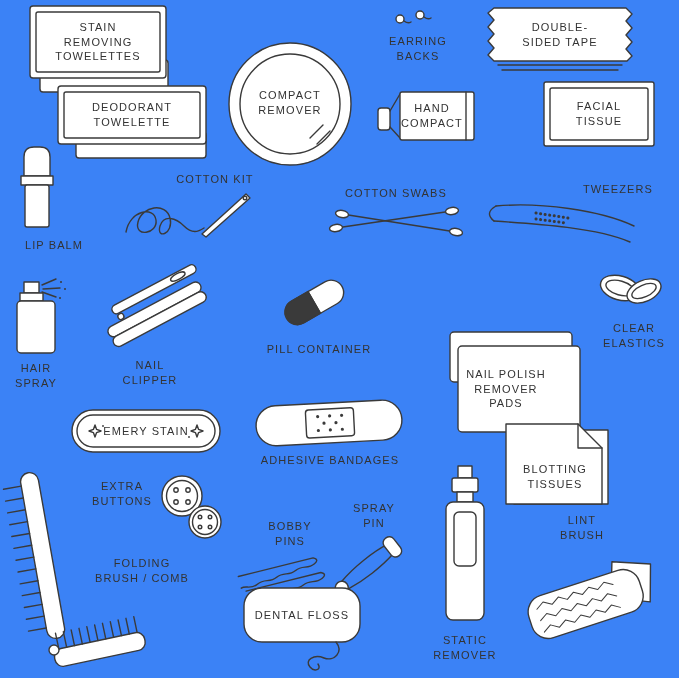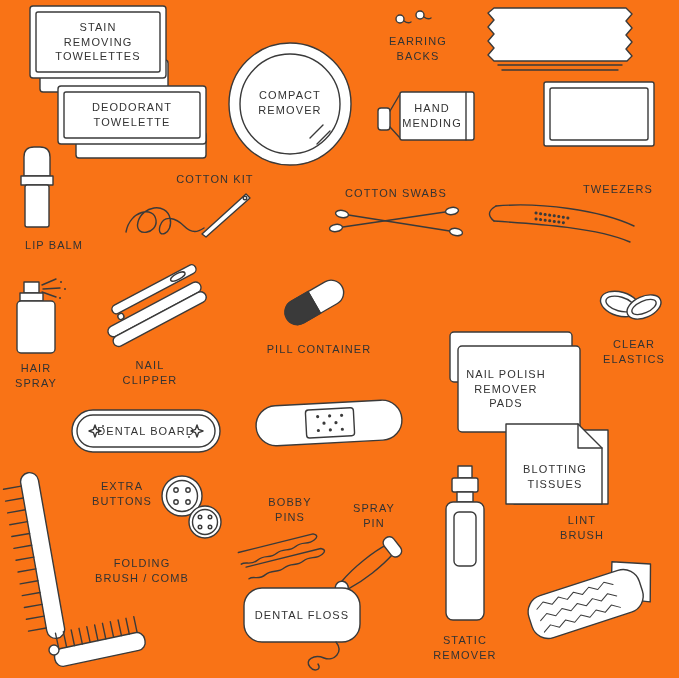--- a/index.html
+++ b/index.html
@@ -1,16 +1,16 @@
 <!DOCTYPE html>
 <html><head>
 <meta charset="utf-8">
 <style>
   html,body{margin:0;padding:0;background:#ffffff;}
-  .stage{position:relative;width:679px;height:678px;background:#f97316;overflow:hidden;
+  .stage{position:relative;width:679px;height:678px;background:#3b82f6;overflow:hidden;
          font-family:"Liberation Sans",sans-serif;}
   .item{position:absolute;}
   .item svg{position:absolute;left:0;top:0;display:block;overflow:visible;}
   .label{position:absolute;display:flex;align-items:center;justify-content:center;
          text-align:center;white-space:pre-line;font-size:11px;line-height:1.32;
          letter-spacing:1.1px;color:#333;font-weight:400;}
 </style>
 </head>
 <body>
 
@@ -56,38 +56,42 @@
     </svg>
     <div class="label" style="left:0;top:26px;width:100px;height:34px">EARRING
 BACKS</div>
   </div>
 
   <div class="item" style="left:482px;top:4px;width:160px;height:72px">
     <svg width="160" height="72" viewBox="0 0 160 72" stroke="#3a3a3a" stroke-width="1.4" fill="none" stroke-linecap="round" stroke-linejoin="round">
       <path d="M12,4 H144 L150,10 L144,17 L150,24 L144,31 L150,38 L144,45 L150,52 L145,57 H12 L6,51 L12,44 L6,37 L12,30 L6,23 L12,16 L6,9 Z" fill="#fff"></path>
       <path d="M16,61 H140 M20,66 H136"></path>
     </svg>
+    <div class="label" style="left:12px;top:6px;width:132px;height:50px">DOUBLE-
+SIDED TAPE</div>
   </div>
 
   <div class="item" style="left:376px;top:80px;width:108px;height:74px">
     <svg width="108" height="74" viewBox="0 0 108 74" stroke="#3a3a3a" stroke-width="1.4" fill="none" stroke-linecap="round" stroke-linejoin="round">
       <rect x="2" y="28" width="12" height="22" rx="3" fill="#fff"></rect>
       <path d="M24,14 L14,31 M24,58 L14,47"></path>
       <rect x="24" y="12" width="74" height="48" rx="2" fill="#fff"></rect>
       <path d="M90,12 V60"></path>
     </svg>
     <div class="label" style="left:24px;top:12px;width:64px;height:48px">HAND
-MENDING</div>
+COMPACT</div>
   </div>
 
   <div class="item" style="left:540px;top:78px;width:118px;height:74px">
     <svg width="118" height="74" viewBox="0 0 118 74" stroke="#3a3a3a" stroke-width="1.4" fill="none" stroke-linecap="round" stroke-linejoin="round">
       <rect x="4" y="4" width="110" height="64" rx="2" fill="#fff"></rect>
       <rect x="10" y="10" width="98" height="52" rx="2"></rect>
     </svg>
+    <div class="label" style="left:10px;top:10px;width:98px;height:52px">FACIAL
+TISSUE</div>
   </div>
 
   <div class="item" style="left:6px;top:144px;width:62px;height:112px">
     <svg width="62" height="112" viewBox="0 0 62 112" stroke="#3a3a3a" stroke-width="1.4" fill="none" stroke-linecap="round" stroke-linejoin="round">
       <path d="M18,32 V13 Q18,3 28,3 H34 Q44,3 44,13 V32 Z" fill="#fff"></path>
       <rect x="15" y="32" width="32" height="9" fill="#fff"></rect>
       <rect x="19" y="41" width="24" height="42" rx="2" fill="#fff"></rect>
     </svg>
     <div class="label" style="left:17px;top:94px;width:62px;height:14px">LIP BALM</div>
   </div>
@@ -157,21 +161,21 @@
       <g transform="rotate(-30 62 30)">
         <rect x="30" y="18" width="64" height="25" rx="12.5" fill="#fff"></rect>
         <path d="M62,18 L43,18 A12.5,12.5 0 0 0 43,43 L62,43 Z" fill="#3a3a3a"></path>
         <path d="M62,18 V43"></path>
       </g>
     </svg>
     <div class="label" style="left:2px;top:70px;width:130px;height:14px">PILL CONTAINER</div>
   </div>
 
 
-  <div class="item" style="left:592px;top:280px;width:84px;height:100px">
+  <div class="item" style="left:592px;top:264px;width:84px;height:100px">
     <svg width="84" height="100" viewBox="0 0 84 100" stroke="#3a3a3a" stroke-width="1.4" fill="none" stroke-linecap="round" stroke-linejoin="round">
       <ellipse cx="28" cy="24" rx="20" ry="12" transform="rotate(16 28 24)" fill="#fff"></ellipse>
       <ellipse cx="28" cy="24" rx="14.5" ry="7" transform="rotate(16 28 24)"></ellipse>
       <ellipse cx="52" cy="27" rx="18" ry="10.5" transform="rotate(-24 52 27)" fill="#fff"></ellipse>
       <ellipse cx="52" cy="27" rx="13" ry="6" transform="rotate(-24 52 27)"></ellipse>
     </svg>
     <div class="label" style="left:2px;top:56px;width:80px;height:32px">CLEAR
 ELASTICS</div>
   </div>
 
@@ -187,38 +191,39 @@
 
   <div class="item" style="left:70px;top:406px;width:152px;height:52px">
     <svg width="152" height="52" viewBox="0 0 152 52" stroke="#3a3a3a" stroke-width="1.4" fill="none" stroke-linecap="round" stroke-linejoin="round">
       <rect x="2" y="4" width="148" height="42" rx="21" fill="#fff"></rect>
       <rect x="7" y="9" width="138" height="32" rx="16"></rect>
       <path d="M25,19 l1.6,4.4 4.4,1.6 -4.4,1.6 -1.6,4.4 -1.6,-4.4 -4.4,-1.6 4.4,-1.6 Z" fill="#fff"></path>
       <path d="M127,19 l1.6,4.4 4.4,1.6 -4.4,1.6 -1.6,4.4 -1.6,-4.4 -4.4,-1.6 4.4,-1.6 Z" fill="#fff"></path>
       <circle cx="33" cy="20" r="0.9" fill="#3a3a3a" stroke="none"></circle>
       <circle cx="119" cy="31" r="0.9" fill="#3a3a3a" stroke="none"></circle>
     </svg>
-    <div class="label" style="left:24px;top:9px;width:104px;height:32px">DENTAL BOARD</div>
+    <div class="label" style="left:24px;top:9px;width:104px;height:32px">EMERY STAIN</div>
   </div>
 
   <div class="item" style="left:248px;top:393px;width:162px;height:78px">
     <svg width="162" height="78" viewBox="0 0 162 78" stroke="#3a3a3a" stroke-width="1.4" fill="none" stroke-linecap="round" stroke-linejoin="round">
       <g transform="rotate(-3 80 30)">
         <rect x="8" y="10" width="146" height="40" rx="20" fill="#fff"></rect>
         <rect x="58" y="16" width="48" height="28" rx="3"></rect>
         <circle cx="70" cy="23" r="1.6" fill="#3a3a3a" stroke="none"></circle>
         <circle cx="82" cy="23" r="1.6" fill="#3a3a3a" stroke="none"></circle>
         <circle cx="94" cy="23" r="1.6" fill="#3a3a3a" stroke="none"></circle>
         <circle cx="76" cy="30" r="1.6" fill="#3a3a3a" stroke="none"></circle>
         <circle cx="88" cy="30" r="1.6" fill="#3a3a3a" stroke="none"></circle>
         <circle cx="70" cy="37" r="1.6" fill="#3a3a3a" stroke="none"></circle>
         <circle cx="82" cy="37" r="1.6" fill="#3a3a3a" stroke="none"></circle>
         <circle cx="94" cy="37" r="1.6" fill="#3a3a3a" stroke="none"></circle>
       </g>
     </svg>
+    <div class="label" style="left:6px;top:60px;width:152px;height:14px">ADHESIVE BANDAGES</div>
   </div>
 
   <div class="item" style="left:498px;top:416px;width:118px;height:96px">
     <svg width="118" height="96" viewBox="0 0 118 96" stroke="#3a3a3a" stroke-width="1.4" fill="none" stroke-linecap="round" stroke-linejoin="round">
       <rect x="16" y="14" width="94" height="74" fill="#fff"></rect>
       <path d="M8,8 H80 L104,32 V88 H8 Z" fill="#fff"></path>
       <path d="M80,8 V32 H104"></path>
     </svg>
     <div class="label" style="left:10px;top:38px;width:94px;height:46px">BLOTTING
 TISSUES</div>
@@ -236,21 +241,21 @@
       <circle cx="123" cy="54" r="12.5"></circle>
       <circle cx="118" cy="49" r="1.8"></circle>
         <circle cx="128" cy="49" r="1.8"></circle>
       <circle cx="118" cy="59" r="1.8"></circle>
         <circle cx="128" cy="59" r="1.8"></circle>
     </svg>
     <div class="label" style="left:0;top:10px;width:80px;height:32px">EXTRA
 BUTTONS</div>
   </div>
 
-  <div class="item" style="left:232px;top:484px;width:105px;height:96px">
+  <div class="item" style="left:232px;top:508px;width:105px;height:96px">
     <svg width="105" height="96" viewBox="0 0 105 96" stroke="#3a3a3a" stroke-width="1.4" fill="none" stroke-linecap="round" stroke-linejoin="round">
       <g transform="rotate(-14 50 70)">
         <path d="M8,58 H85 Q91,61 85,64 C77,68 73,62 65,66 C57,70 53,64 45,68 C37,72 33,66 25,70 C17,74 13,68 8,70"></path>
         <g transform="translate(4 16)">
           <path d="M8,58 H85 Q91,61 85,64 C77,68 73,62 65,66 C57,70 53,64 45,68 C37,72 33,66 25,70 C17,74 13,68 8,70"></path>
         </g>
       </g>
     </svg>
     <div class="label" style="left:28px;top:10px;width:60px;height:32px">BOBBY
 PINS</div>

